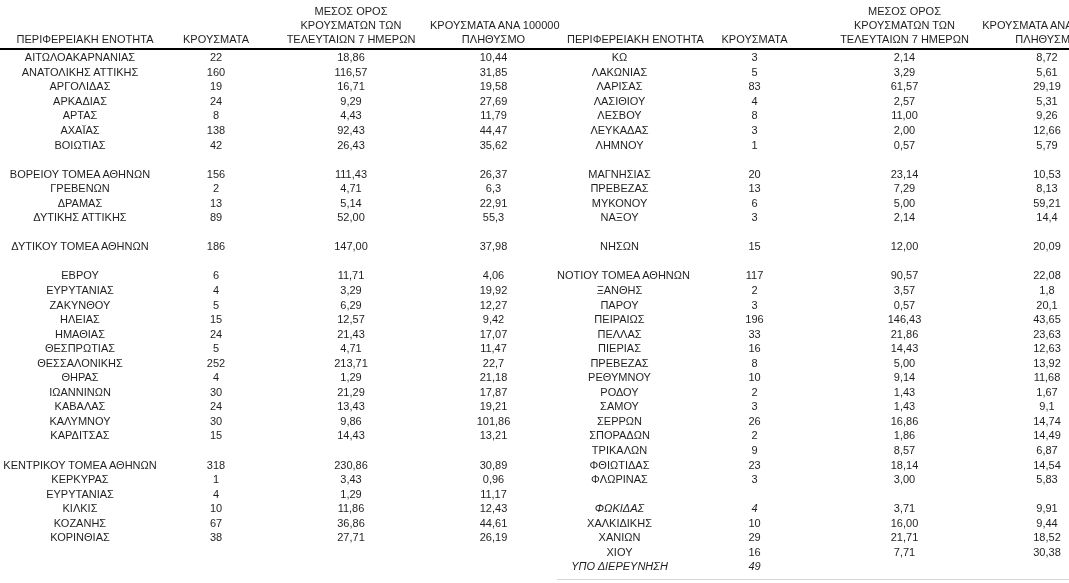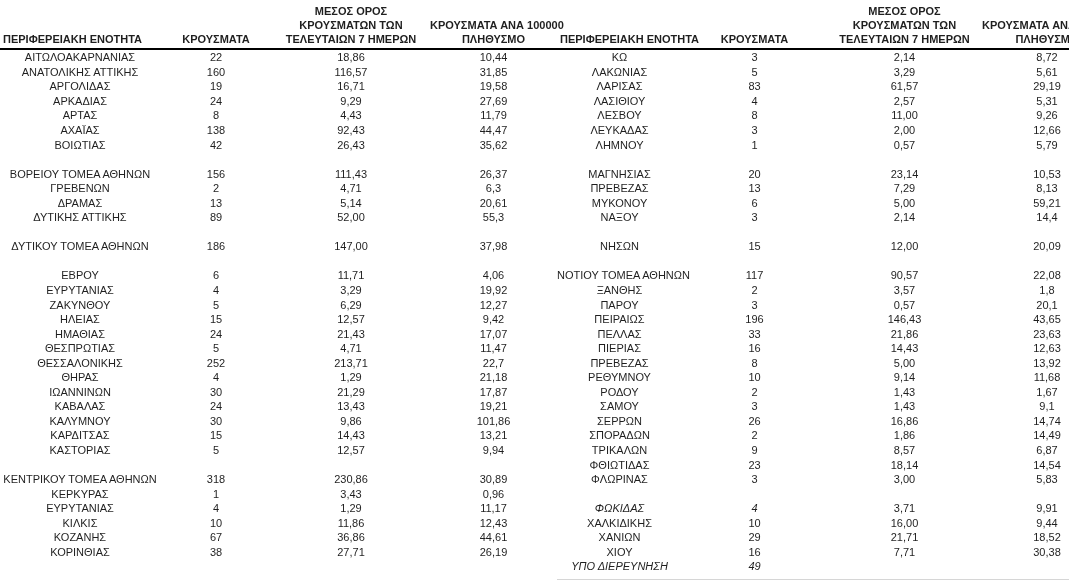--- a/index.html
+++ b/index.html
@@ -27,32 +27,32 @@
   table.stats-table {
     border-collapse: collapse;
     table-layout: fixed;
     font-size: 11px;
     flex: 0 0 auto;
   }
   table.stats-table.left  { width: 557px; }
   table.stats-table.right { width: 555px; }
 
   table.stats-table th {
-    font-weight: bold;
+    font-weight: normal;
     vertical-align: bottom;
     text-align: center;
     white-space: nowrap;
     height: 46px;
     padding: 0 0 2px 0;
     border-bottom: 2px solid #000000;
     line-height: 14px;
   }
   table.stats-table th.c1 {
-    text-align: left;
-    padding-left: 3px;
+    text-align: center;
+    padding-left: 10px;
   }
   .hl { display: block; line-height: 14px; }
 
   table.stats-table td {
     height: 14.55px;
     padding: 0;
     text-align: center;
     white-space: nowrap;
     line-height: 14px;
     overflow: visible;
@@ -155,21 +155,21 @@
           <tr>
     <td>ΓΡΕΒΕΝΩΝ</td>
     <td>2</td>
     <td>4,71</td>
     <td>6,3</td>
   </tr>
           <tr>
     <td>ΔΡΑΜΑΣ</td>
     <td>13</td>
     <td>5,14</td>
-    <td>20,61</td>
+    <td>22,91</td>
   </tr>
           <tr>
     <td>ΔΥΤΙΚΗΣ ΑΤΤΙΚΗΣ</td>
     <td>89</td>
     <td>52,00</td>
     <td>55,3</td>
   </tr>
           <tr class="blank">
     <td></td>
     <td></td>
@@ -252,26 +252,20 @@
     <td>ΚΑΛΥΜΝΟΥ</td>
     <td>30</td>
     <td>9,86</td>
     <td>101,86</td>
   </tr>
           <tr>
     <td>ΚΑΡΔΙΤΣΑΣ</td>
     <td>15</td>
     <td>14,43</td>
     <td>13,21</td>
-  </tr>
-          <tr>
-    <td>ΚΑΣΤΟΡΙΑΣ</td>
-    <td>5</td>
-    <td>12,57</td>
-    <td>9,94</td>
   </tr>
           <tr class="blank">
     <td></td>
     <td></td>
     <td></td>
     <td></td>
   </tr>
           <tr>
     <td>ΚΕΝΤΡΙΚΟΥ ΤΟΜΕΑ ΑΘΗΝΩΝ</td>
     <td>318</td>

